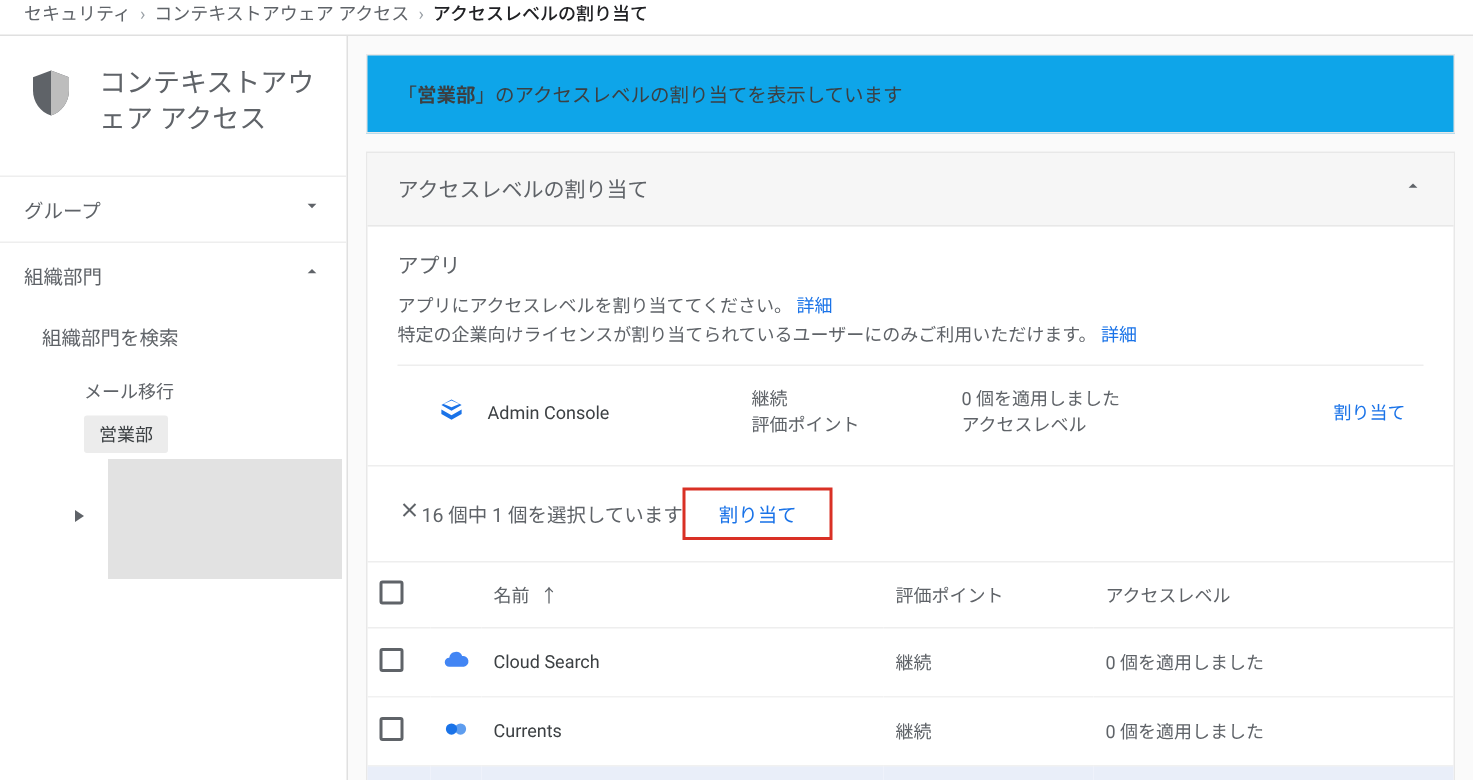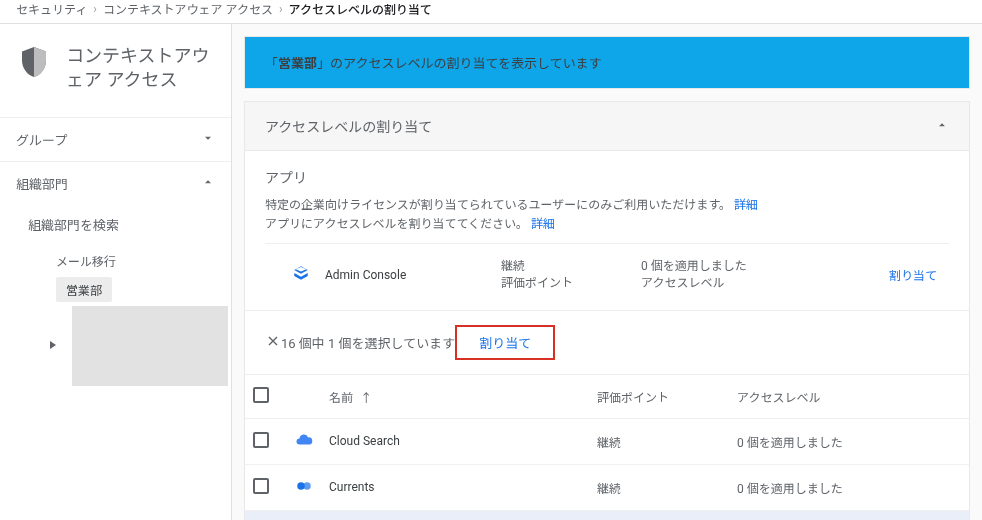--- a/index.html
+++ b/index.html
@@ -178,25 +178,25 @@
         <span>
           <svg class="chev" viewBox="0 0 24 24">
               <path fill="#5f6368" d="M7 14l5-5 5 5z"></path>
             </svg>
         </span>
       </div>
 
       <div class="panel-body">
         <div class="section-title">アプリ</div>
         <p class="desc">
-          <span>特定の企業向けライセンスが割り当てられているユーザーにのみご利用いただけます。</span>
+          <span>アプリにアクセスレベルを割り当ててください。</span>
           <a href="#">詳細</a>
         </p>
         <p class="desc">
-          <span>アプリにアクセスレベルを割り当ててください。</span>
+          <span>特定の企業向けライセンスが割り当てられているユーザーにのみご利用いただけます。</span>
           <a href="#">詳細</a>
         </p>
 
         <div class="row-info">
           <div class="icon-cell">
             <span>
               <svg class="app-ico" viewBox="0 0 24 24">
                   <path fill="#1a73e8" d="M12 3 3 8l9 5 9-5-9-5zm0 7L5 7l7-3 7 3-7 3zM3 12l9 5 9-5v4l-9 5-9-5v-4z"></path>
                 </svg>
             </span>

